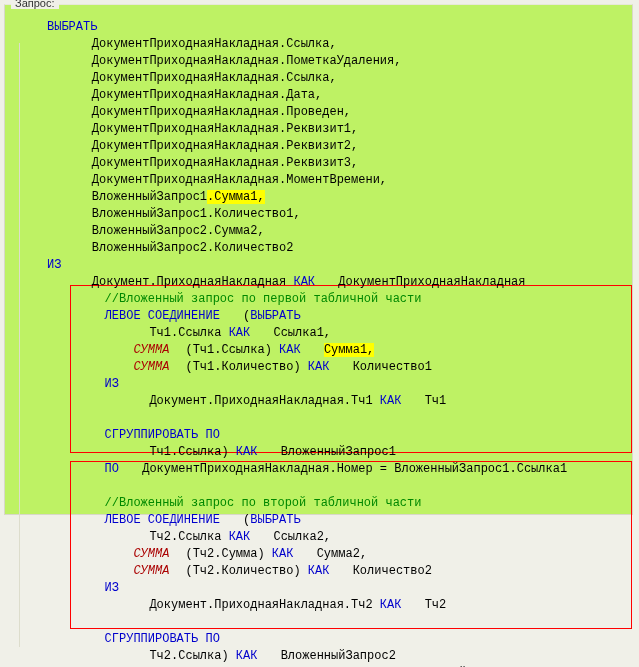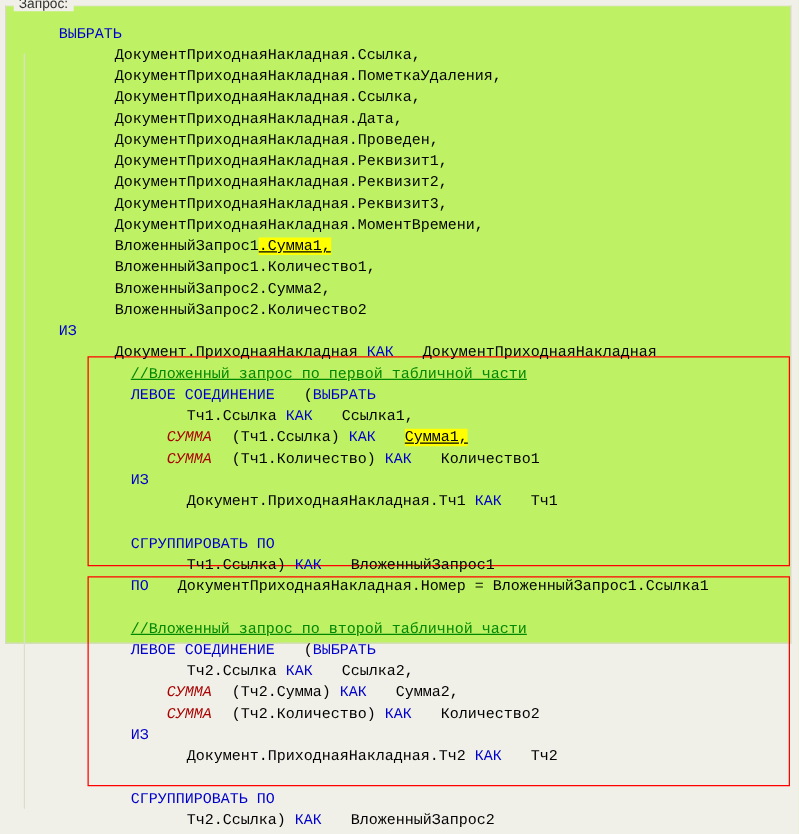--- a/index.html
+++ b/index.html
@@ -35,22 +35,22 @@
     color: #333;
   }
   .query {
     padding: 14px 10px 10px 42px;
     white-space: pre;
     line-height: 17px;
     position: relative;
   }
   .kw  { color: #0000cc; text-align: right; }           
   .fn  { color: #aa0000; font-style: italic; }           
-  .cm  { color: #008800; text-decoration: underline; }           
-  .hl  { background: #ffff00; text-decoration: underline; }      
+  .cm  { color: #008800; }           
+  .hl  { background: #ffff00; }      
   .m   { color: #000; margin-left: 16px; }
 
   .box1, .box2 {
     position: absolute;
     border: 1px solid #ff0000;
     pointer-events: none;
   }
   .box1 {
     left: 65px;
     top: 280px;

